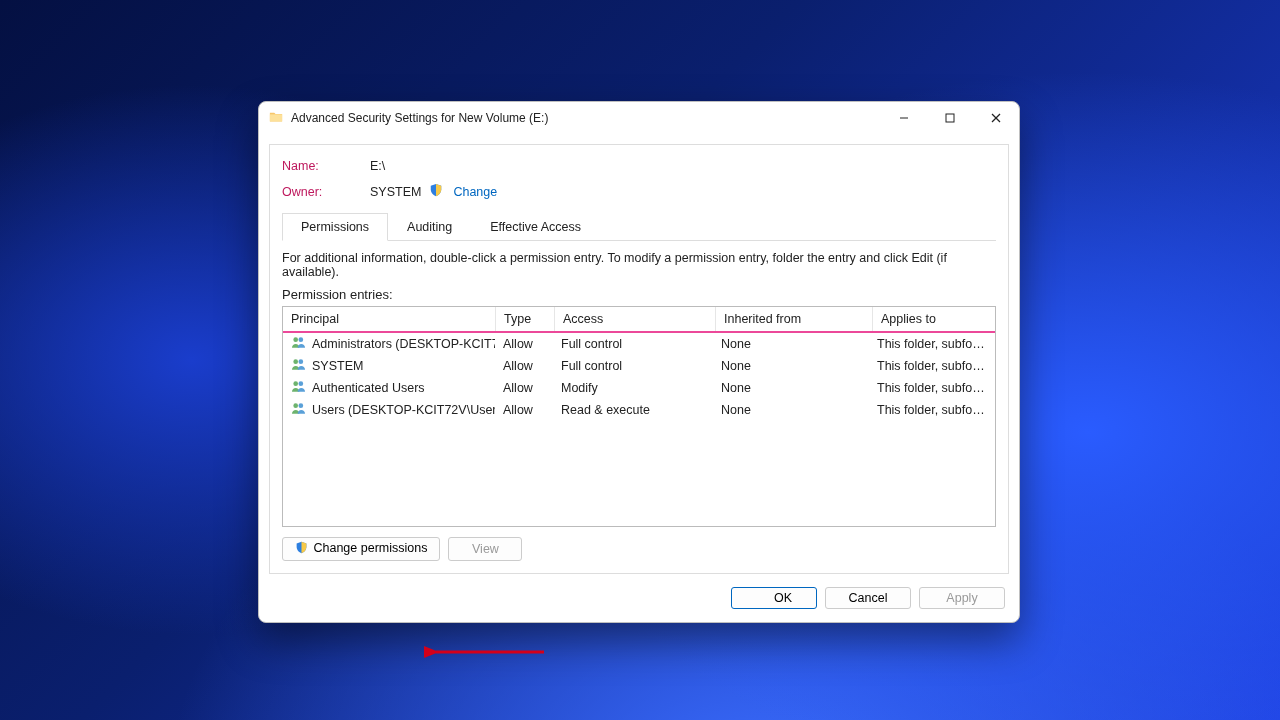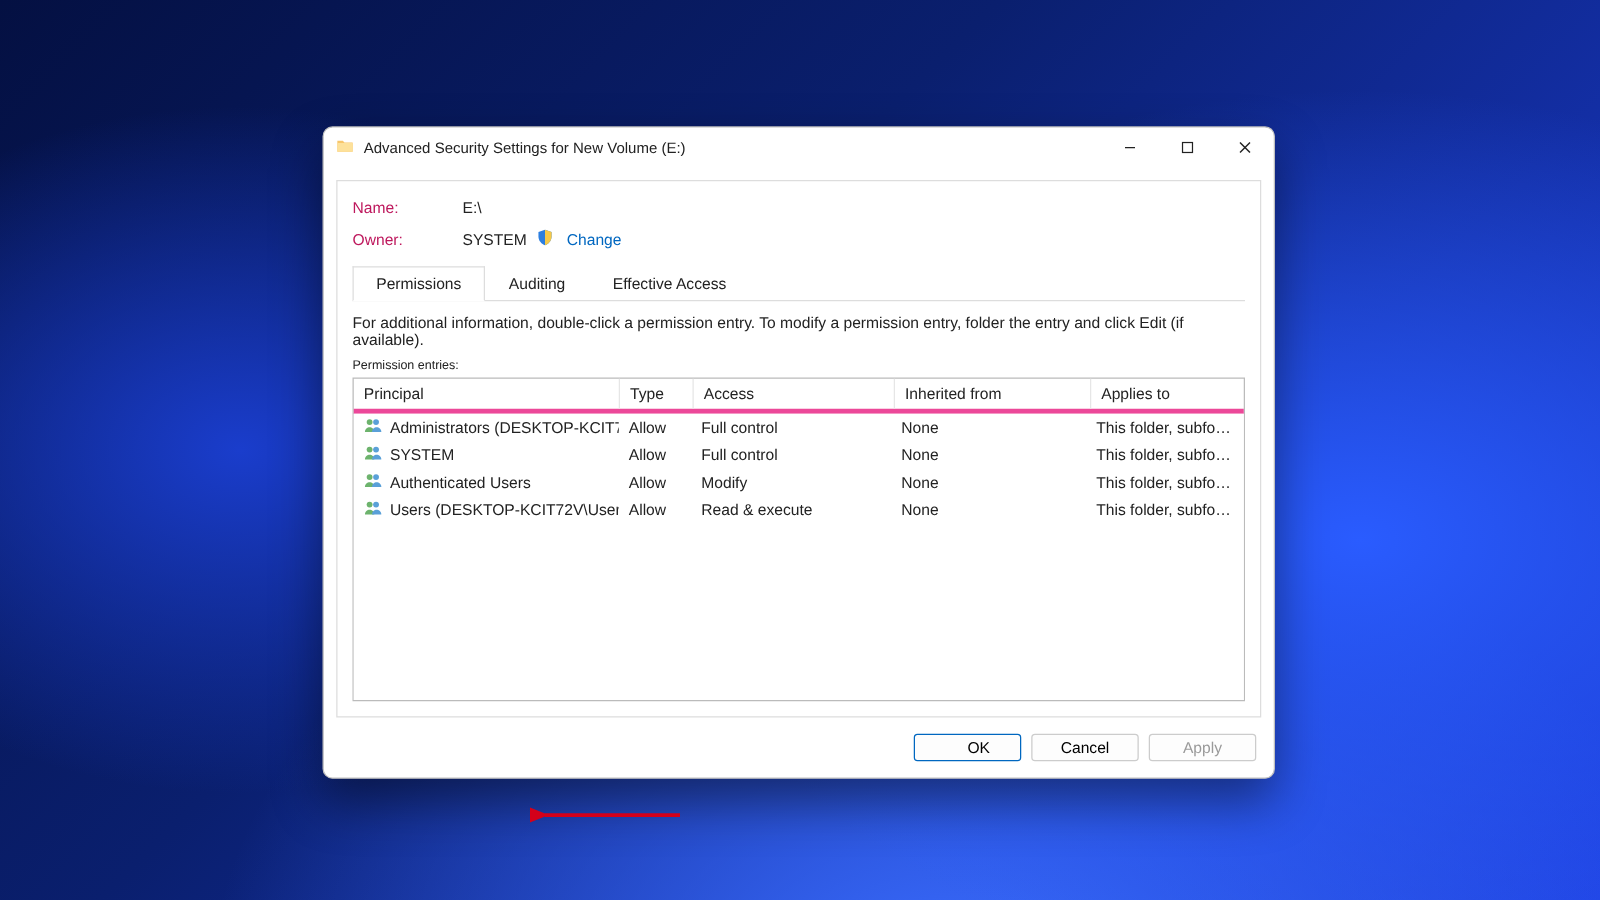--- a/index.html
+++ b/index.html
@@ -25,25 +25,25 @@
   .row{display:flex;align-items:center;margin-bottom:10px;font-size:12.5px;}
   .row .lbl{width:88px;color:#be185d;}
   .row .val{color:#222;}
   .linkish{color:#0067c0;margin-left:8px;cursor:pointer;}
   .shield{display:inline-block;vertical-align:-2px;margin-right:2px;}
   
   .tabs{display:flex;border-bottom:1px solid #ddd;margin-top:2px;}
   .tab{padding:6px 18px;font-size:12.5px;border:1px solid transparent;border-bottom:none;cursor:default;position:relative;top:1px;}
   .tab.active{background:#fff;border-color:#ddd;border-bottom:1px solid #fff;}
   .desc{margin:10px 0 8px 0;font-size:12.5px;}
-  .entries-lbl{font-size:10px;margin-bottom:4px;}
+  .entries-lbl{font-size:13px;margin-bottom:4px;}
   
   .list{border:1px solid #bbb;flex:1;display:flex;flex-direction:column;min-height:0;}
   .list-header,.list-row{display:flex;font-size:12.5px;}
-  .list-header{border-bottom:4px solid #ec4899;}
+  .list-header{border-bottom:2px solid #ec4899;}
   .list-header .col{padding:5px 8px;border-right:1px solid #e6e6e6;color:#222;text-align:left;}
   .list-body{flex:1;overflow:auto;background:#fff;}
   .list-row .col{padding:2px 8px;white-space:nowrap;overflow:hidden;text-overflow:ellipsis;}
   .col.principal{width:196px;display:flex;align-items:center;gap:6px;}
   .list-header .col.principal{display:block;}
   .col.type{width:42px;}
   .col.access{width:144px;}
   .col.inherited{width:140px;}
   .col.applies{flex:1;}
   .list-row{line-height:18px;}
@@ -181,20 +181,32 @@
                 <span>Users (DESKTOP-KCIT72V\Users)</span>
               </div>
               <div class="col type">Allow</div>
               <div class="col access">Read &amp; execute</div>
               <div class="col inherited">None</div>
               <div class="col applies">This folder, subfolders and files</div>
             </div>
           </div>
       </div>
 
+      <div class="btnrow-in">
+        <button class="btn">
+          <span class="shield">
+            <svg width="13" height="13" viewBox="0 0 16 16">
+                <path d="M8 1l6 2v4c0 4-3 7-6 8-3-1-6-4-6-8V3z" fill="#2d7fe0"></path>
+                <path d="M8 1v14c3-1 6-4 6-8V3z" fill="#f7c948"></path>
+              </svg>
+          </span>
+          <span>Change permissions</span>
+        </button>
+        <button class="btn disabled" style="min-width:74px;">View</button>
+      </div>
     </div>
   </div>
 
   <div class="footer">
     <button class="btn primary" style="min-width:86px;padding-left:30px;">OK</button>
     <button class="btn" style="min-width:86px;">Cancel</button>
     <button class="btn disabled" style="min-width:86px;">Apply</button>
   </div>
 </div>
 

